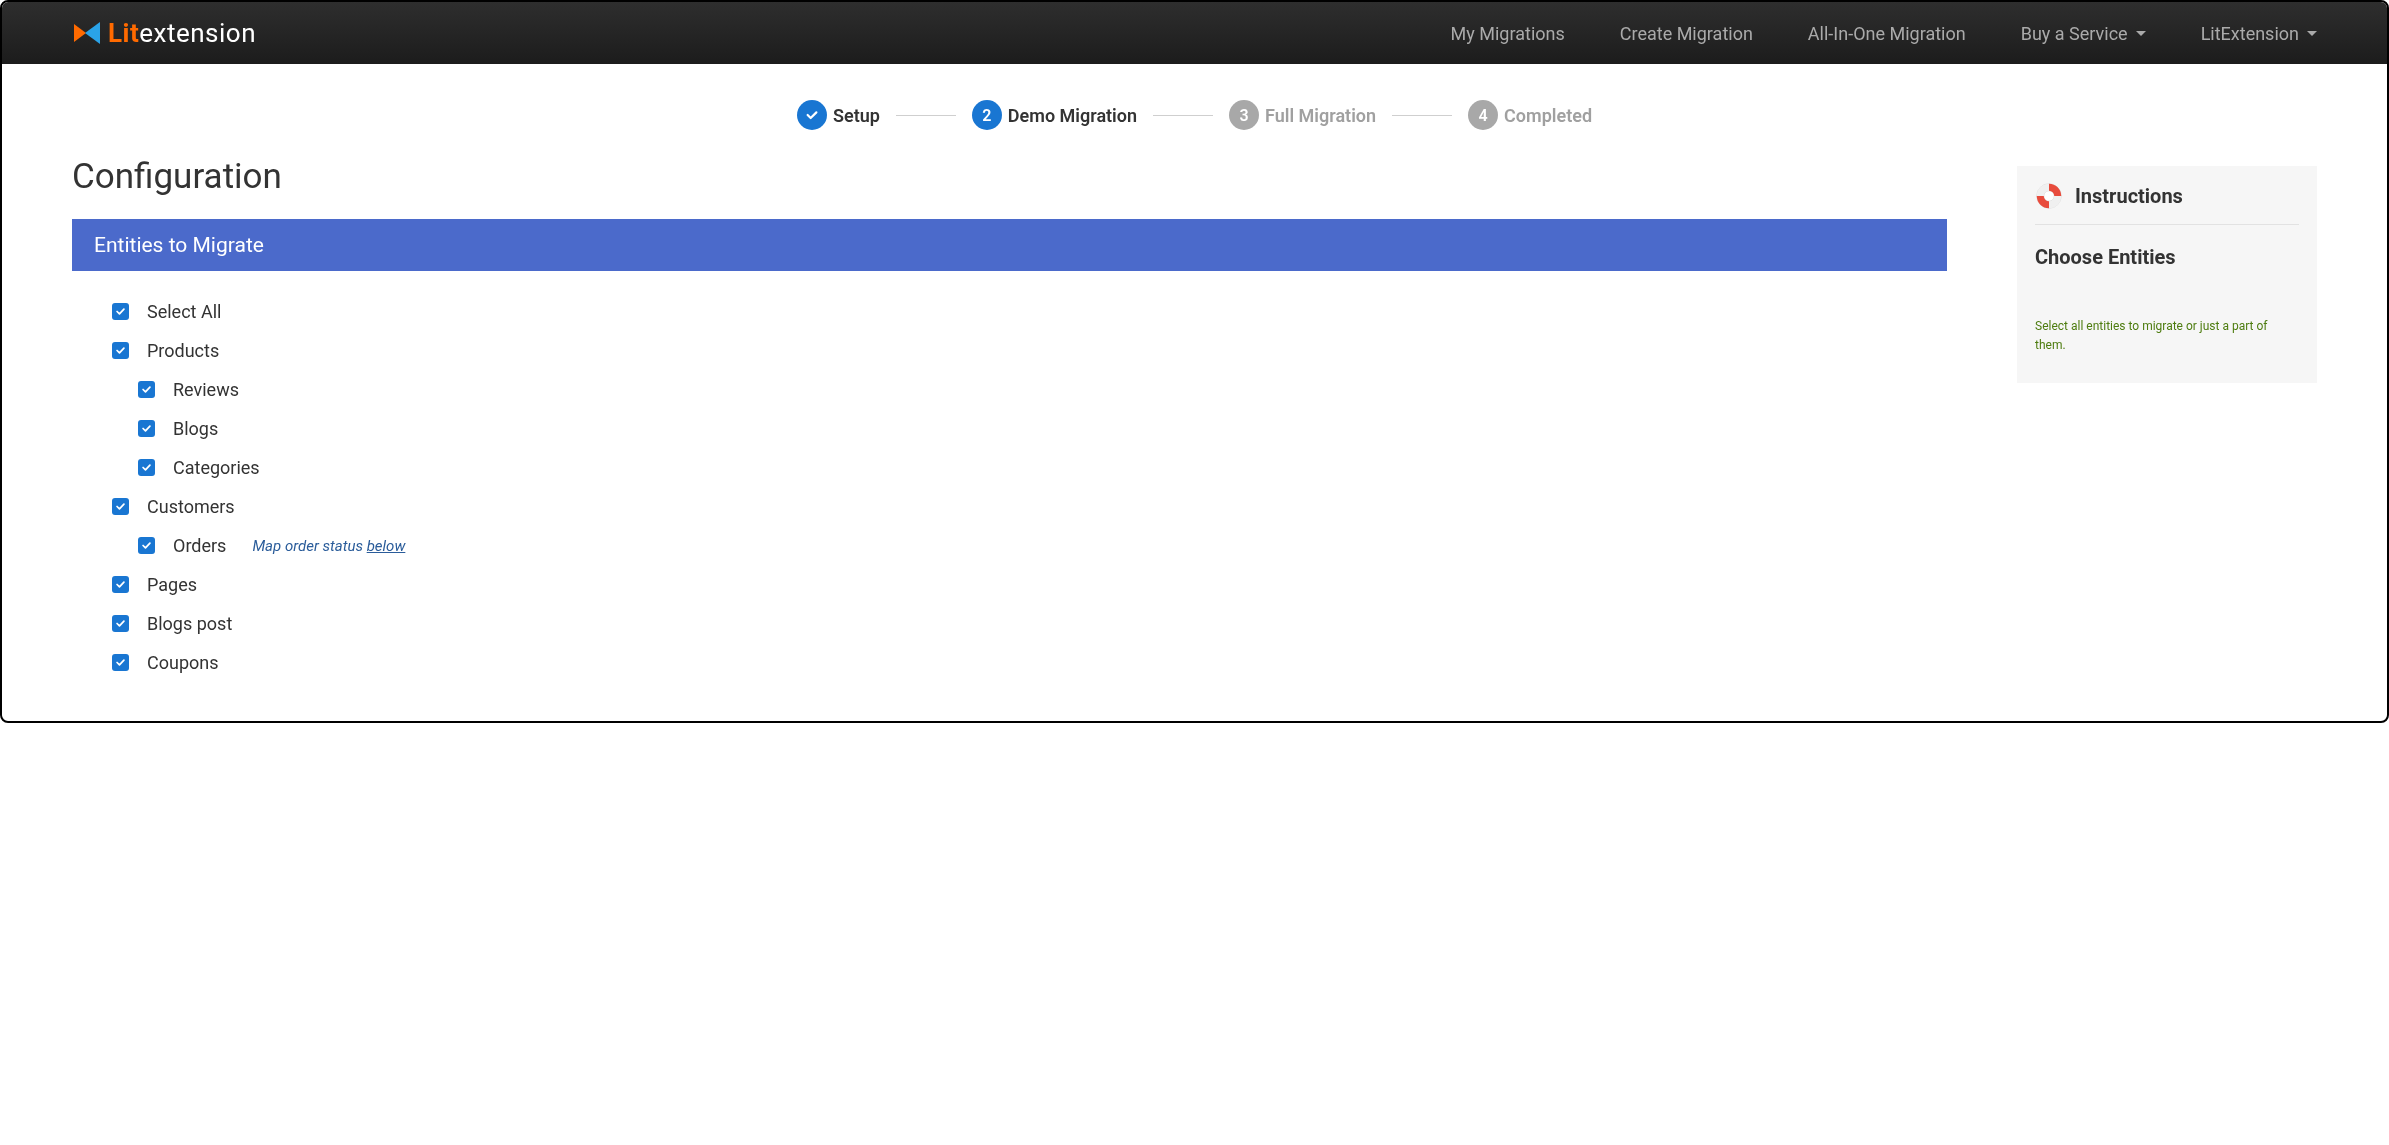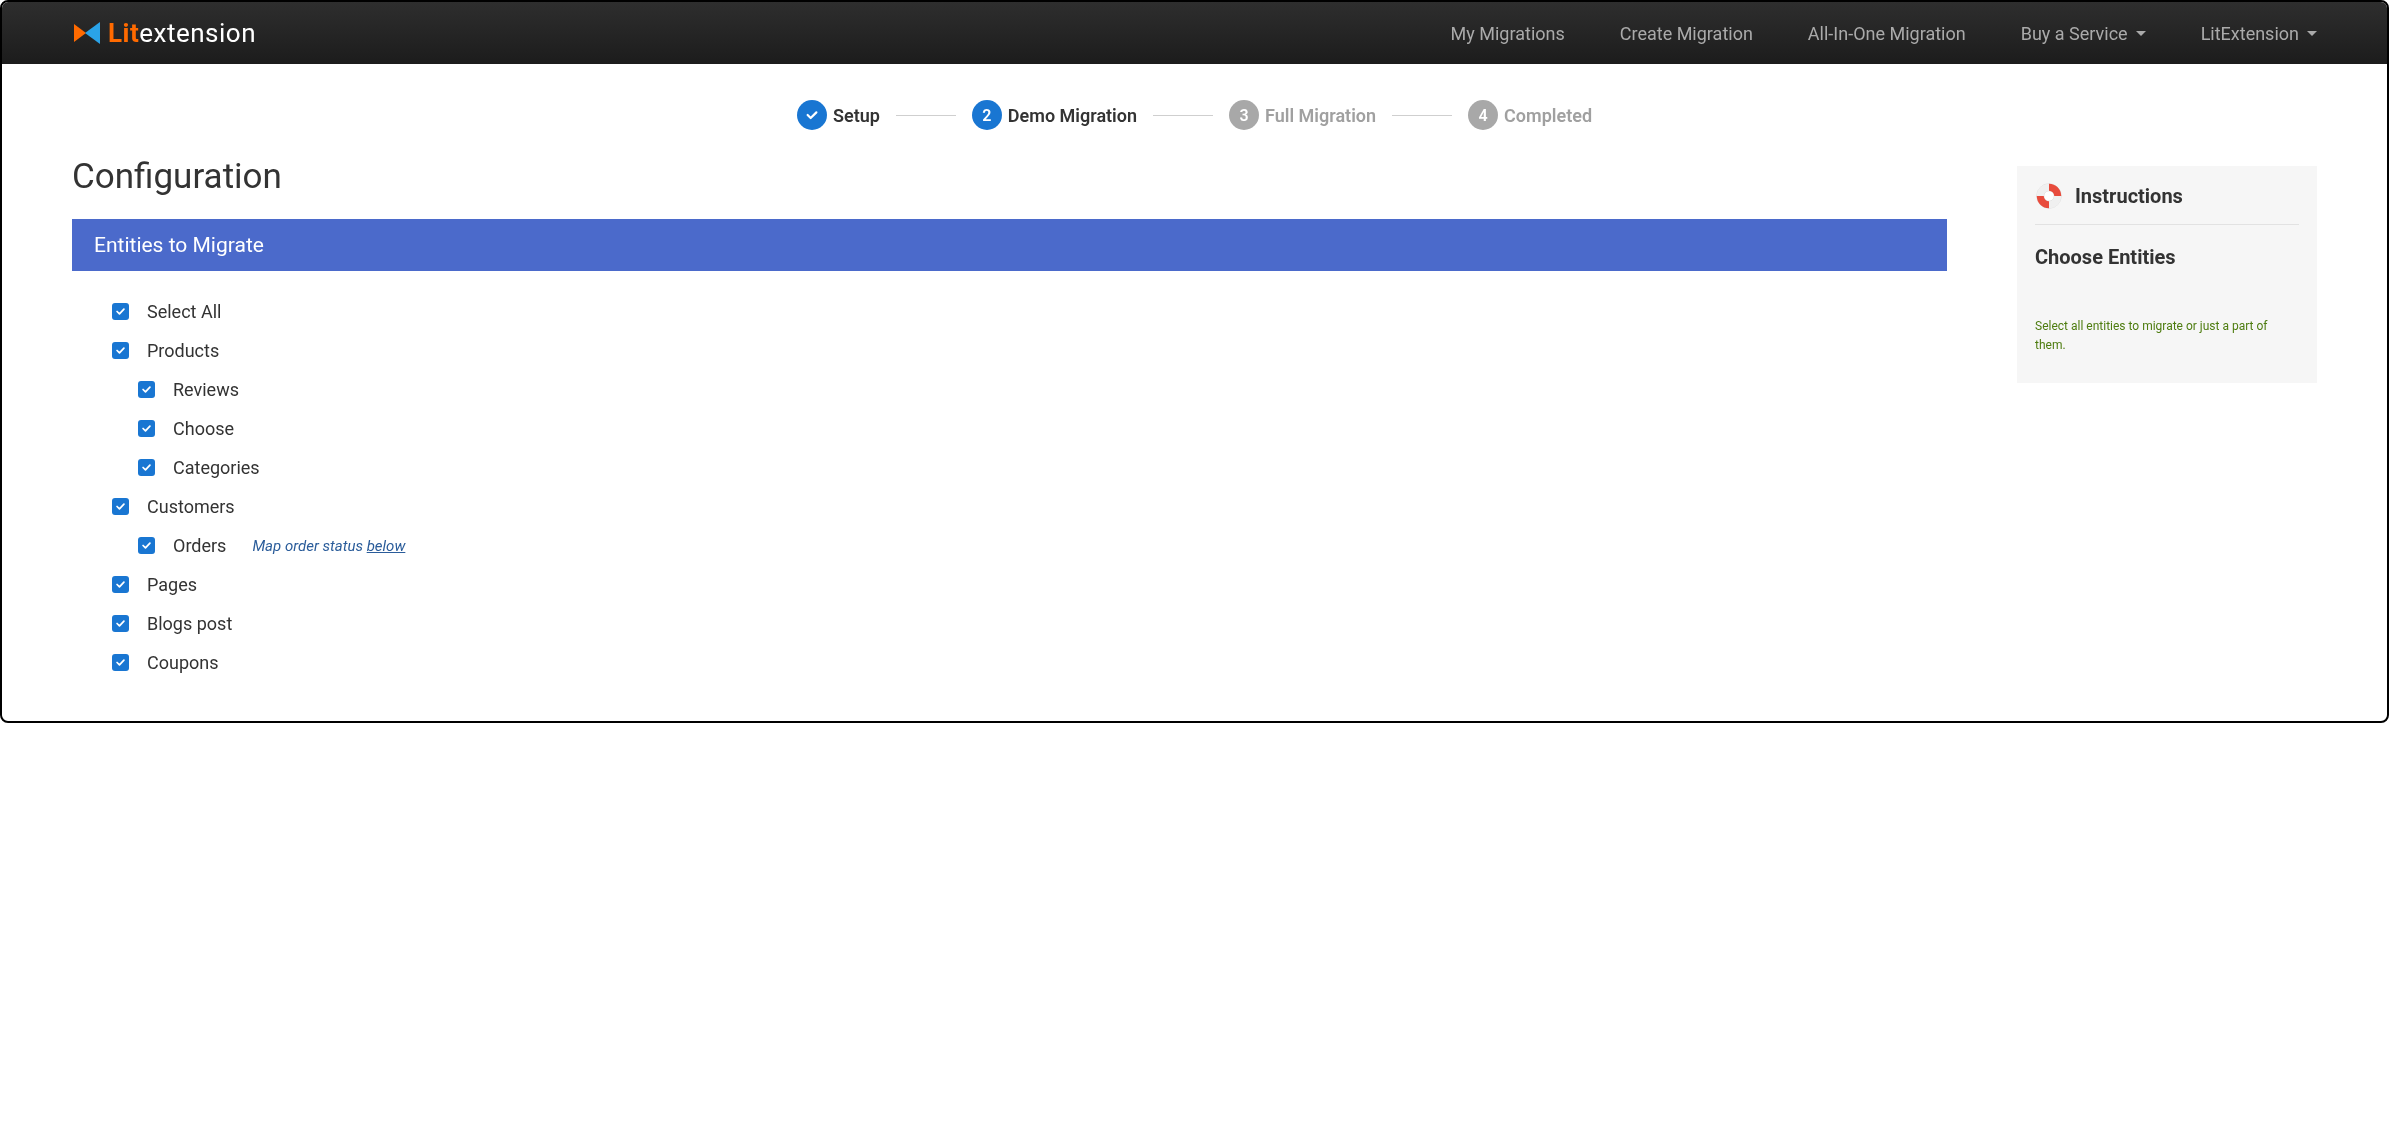--- a/index.html
+++ b/index.html
@@ -313,21 +313,21 @@
           </span>
           <span>Reviews</span>
         </div>
 
         <div class="entity-item child">
           <span class="checkbox">
             <svg viewBox="0 0 16 16">
                 <path d="M 3 8 L 6.5 11.5 L 13 4.5" stroke="#ffffff" stroke-width="2.5" fill="none" stroke-linecap="round" stroke-linejoin="round"></path>
               </svg>
           </span>
-          <span>Choose</span>
+          <span>Blogs</span>
         </div>
 
         <div class="entity-item child">
           <span class="checkbox">
             <svg viewBox="0 0 16 16">
                 <path d="M 3 8 L 6.5 11.5 L 13 4.5" stroke="#ffffff" stroke-width="2.5" fill="none" stroke-linecap="round" stroke-linejoin="round"></path>
               </svg>
           </span>
           <span>Categories</span>
         </div>

